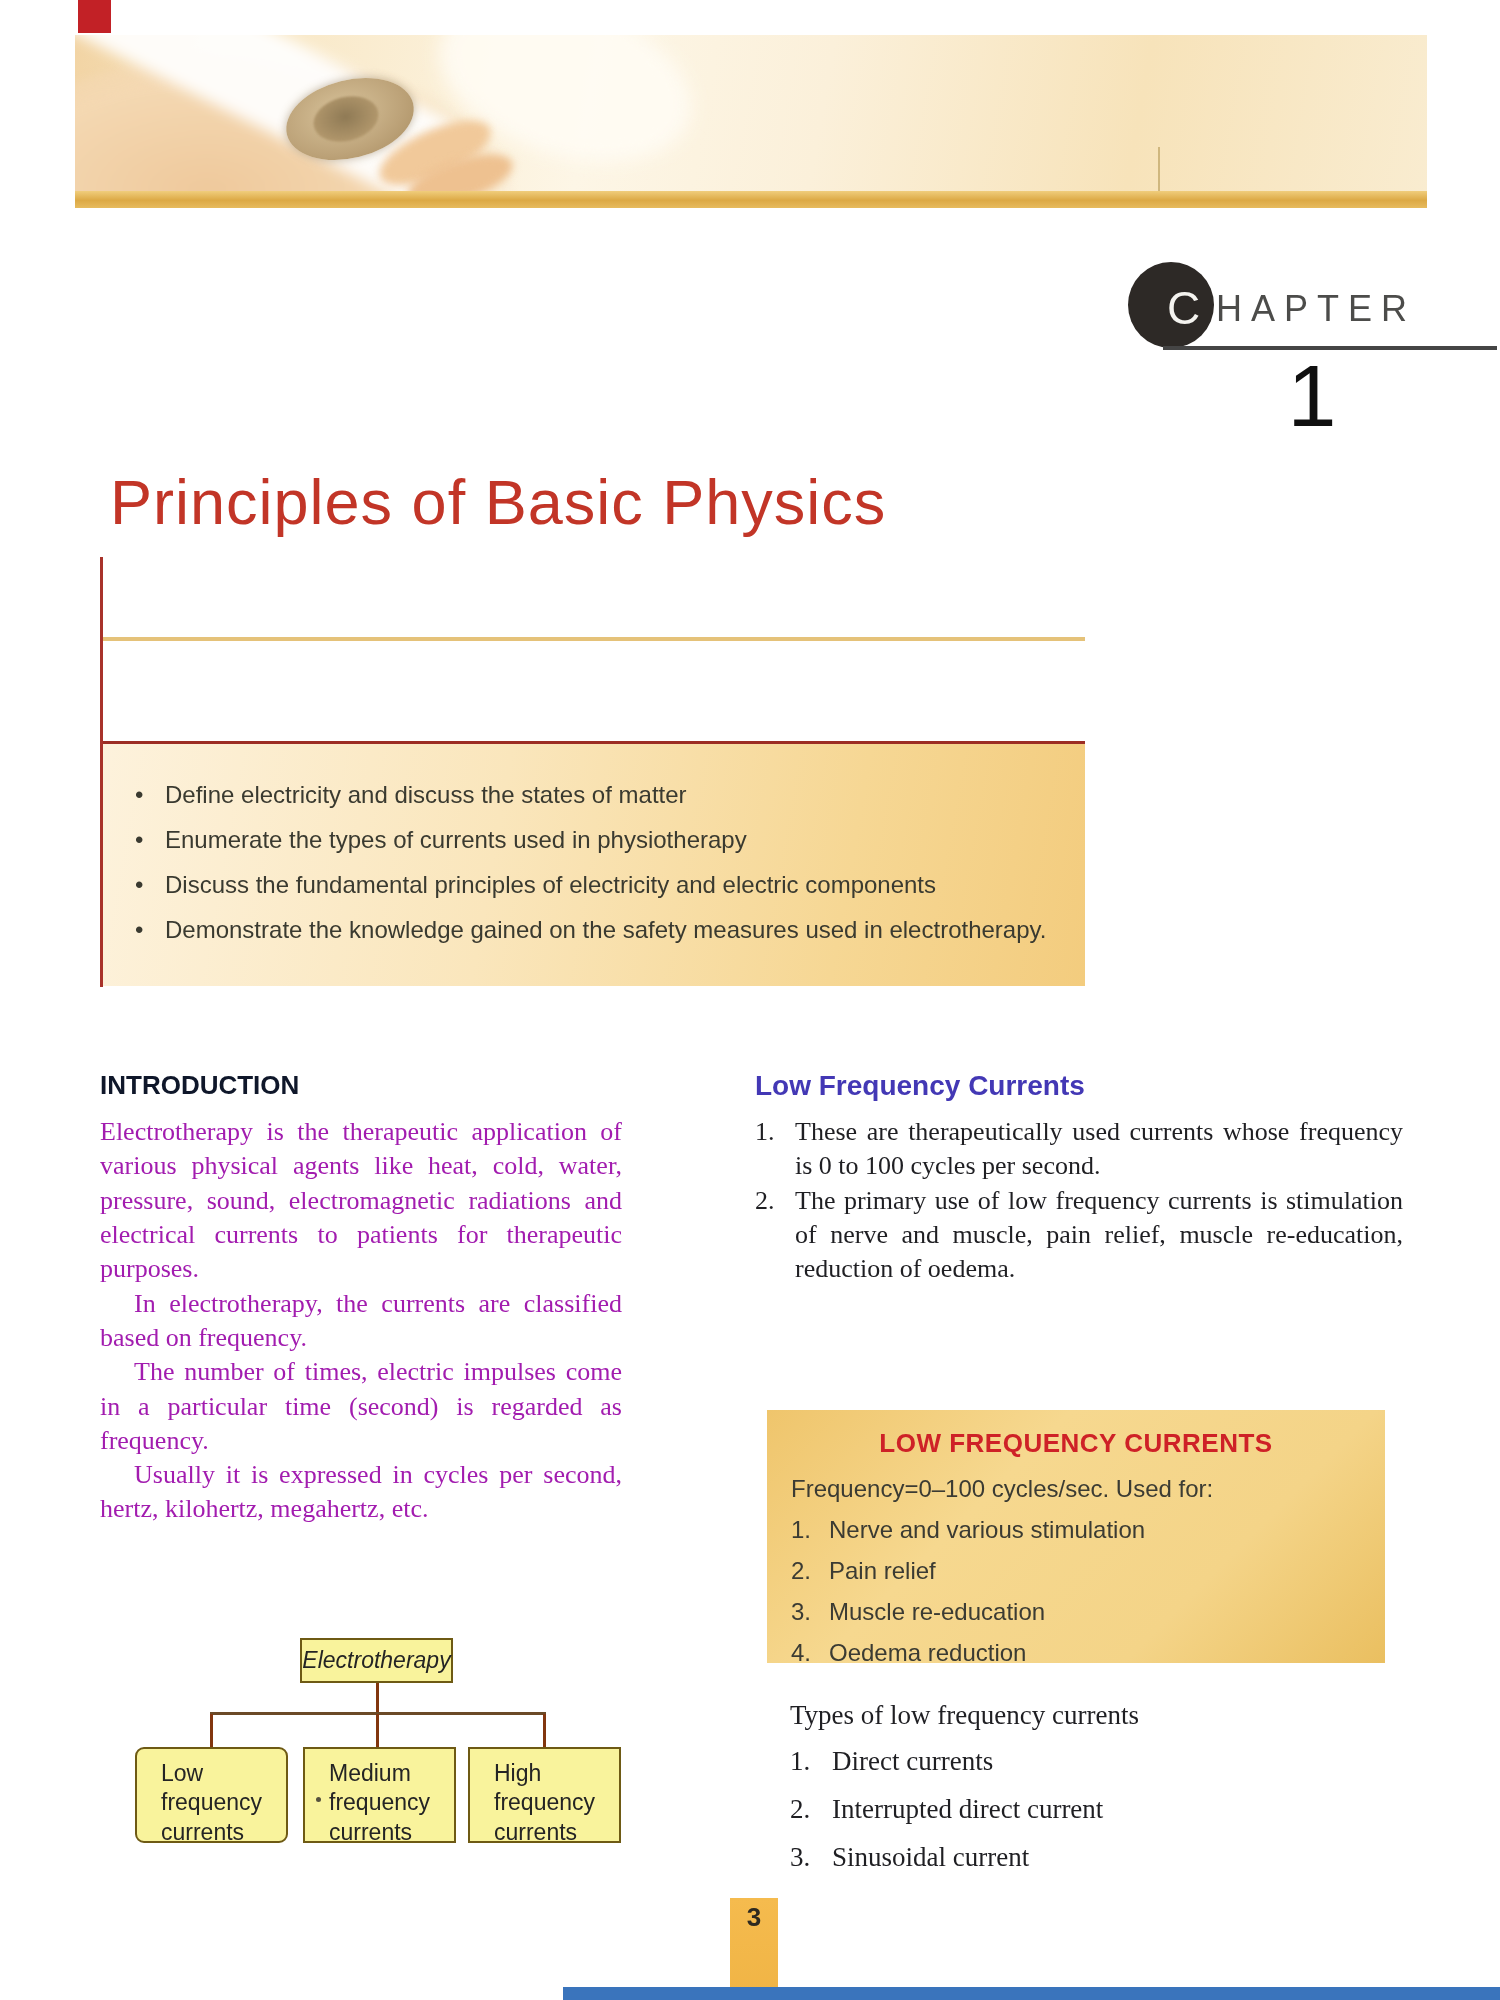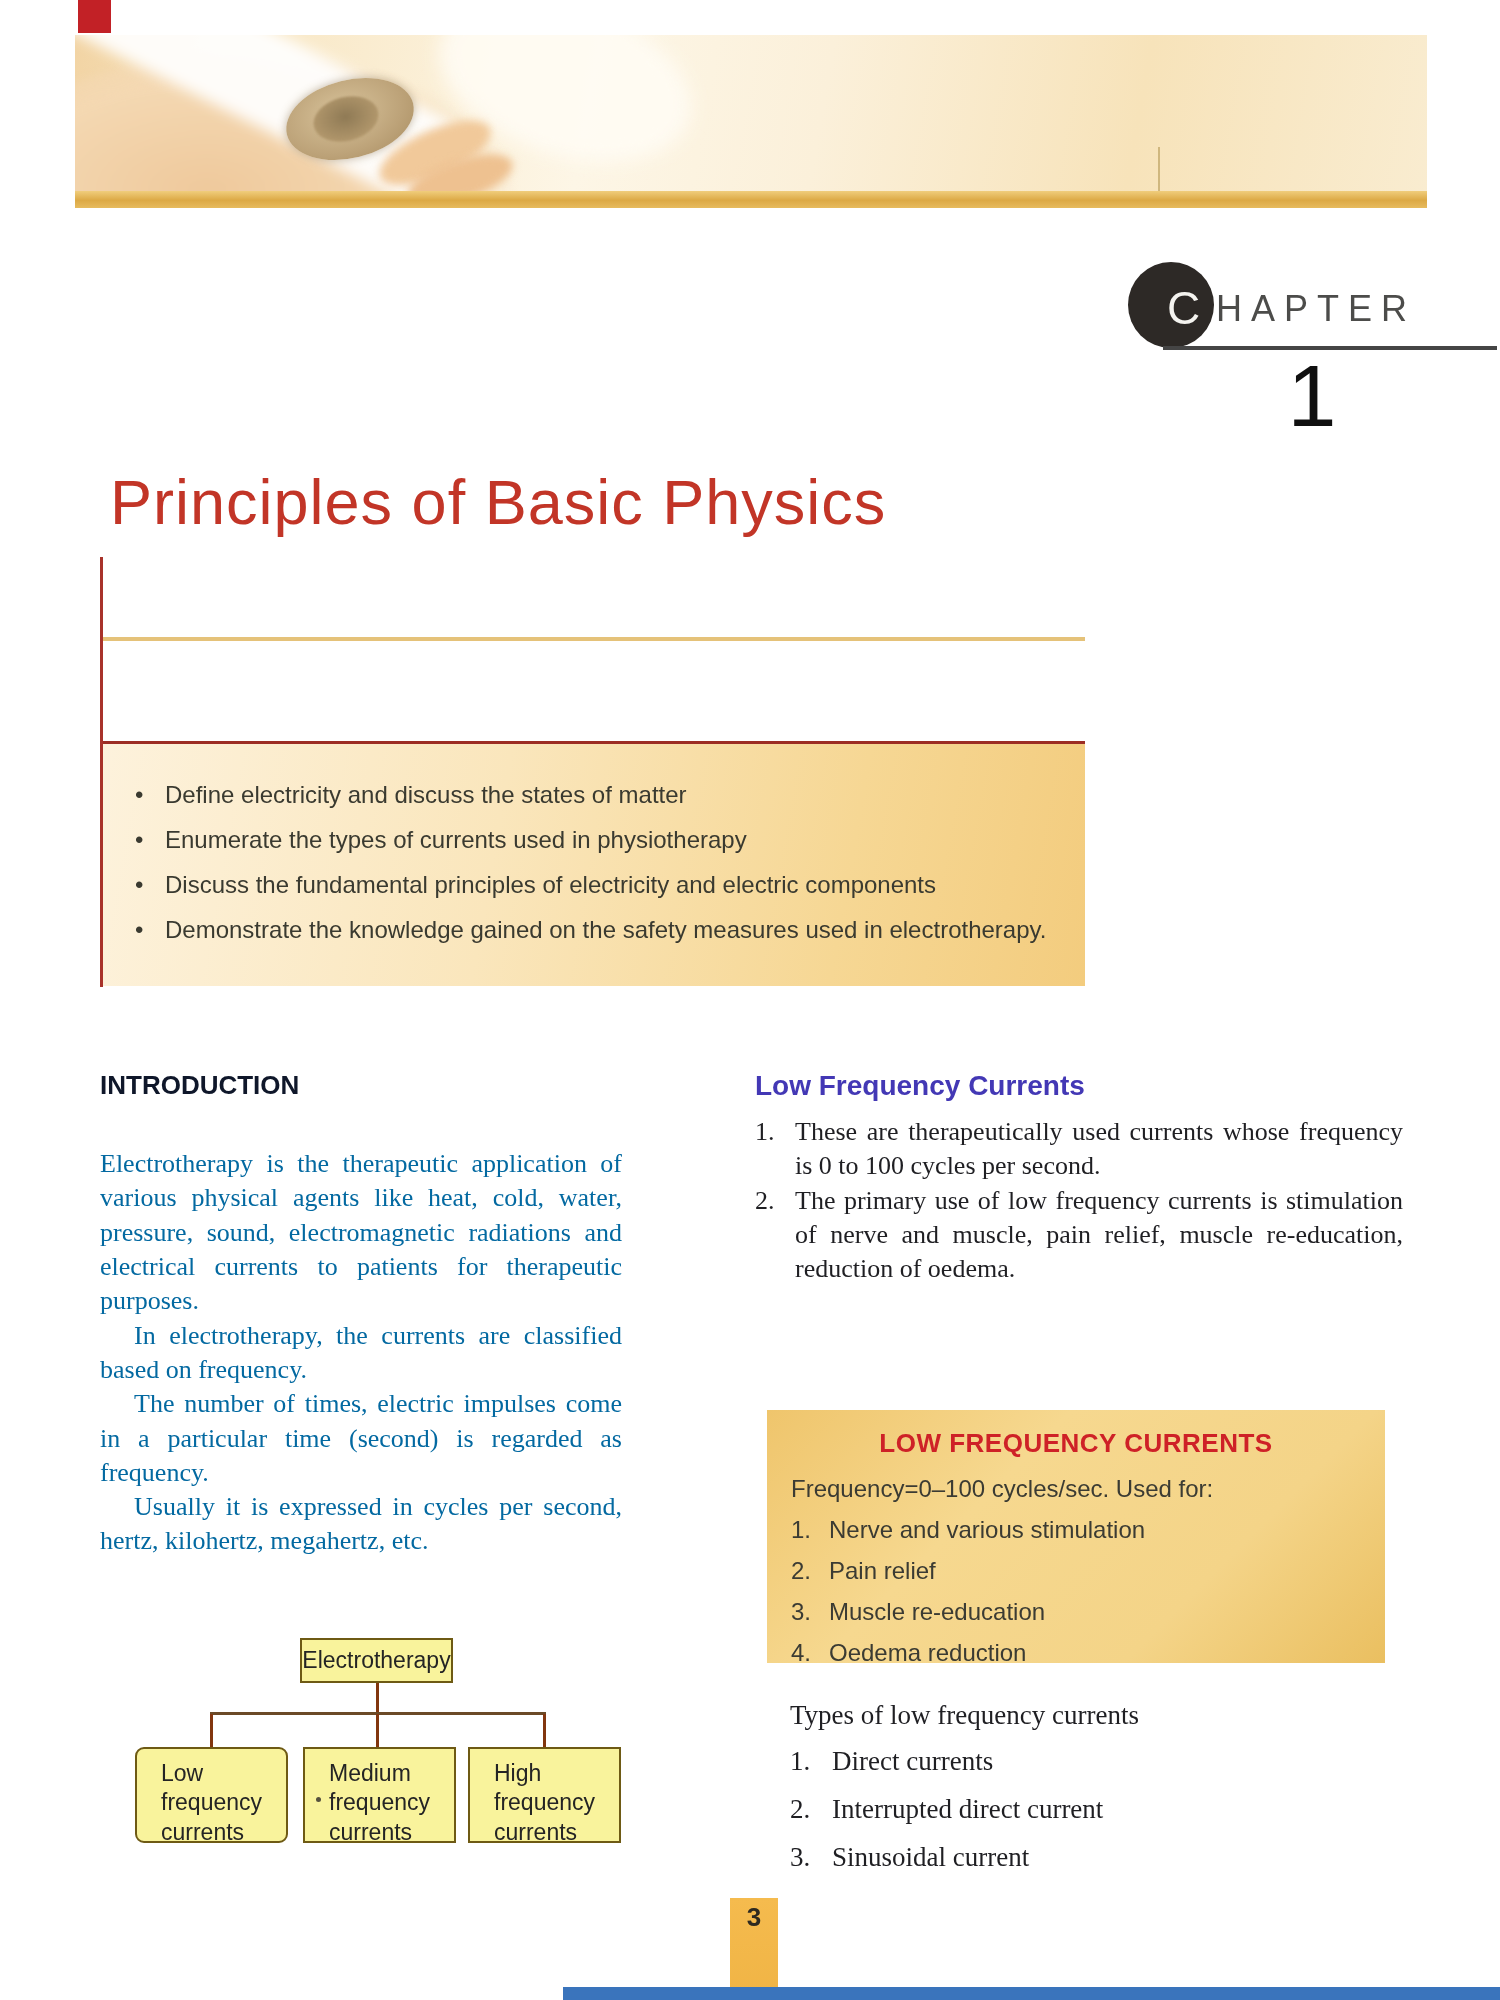--- a/index.html
+++ b/index.html
@@ -51,22 +51,22 @@
   .objectives-box{position:absolute;left:103px;top:744px;width:982px;height:242px;
           background:linear-gradient(100deg,#fdf2dc 0%,#fae6bc 40%,#f6d794 75%,#f3cc7e 100%);
           box-sizing:border-box;padding:20px 26px 0 32px;}
   .obj-heading-line{font-size:25px;color:#3c3c32;}
   .obj-heading-line .obj-heading{color:#d4541c;font-weight:bold;}
   .obj-item{display:flex;margin-top:17px;font-size:24px;color:#3a3a30;}
   .obj-item .bullet{width:30px;flex:none;}
 
   
   .intro-heading{position:absolute;left:100px;top:1070px;font-size:26px;font-weight:bold;color:#0f172a;}
-  .left-body{position:absolute;left:100px;top:1147px;width:522px;
-          font-family:"Liberation Serif",serif;font-size:26px;line-height:1.32;color:#0369a1;}
+  .left-body{position:absolute;left:100px;top:1115px;width:522px;
+          font-family:"Liberation Serif",serif;font-size:26px;line-height:1.32;color:#a21caf;}
   .left-body p{margin:0;text-align:justify;}
   .left-body p.indent{text-indent:34px;}
 
   .lfc-heading{position:absolute;left:755px;top:1070px;font-size:28px;font-weight:bold;color:#4338b5;}
   .right-list{position:absolute;left:755px;top:1115px;width:648px;
           font-family:"Liberation Serif",serif;font-size:26px;line-height:1.32;color:#1f1f23;}
   .num-item{display:flex;}
   .num-item .num{width:40px;flex:none;}
   .num-item .itext{flex:1;text-align:justify;}
 
@@ -83,21 +83,21 @@
   .types-heading{position:absolute;left:790px;top:1700px;font-family:"Liberation Serif",serif;
           font-size:27px;color:#1f1f23;}
   .types-list{position:absolute;left:790px;top:1746px;width:560px;
           font-family:"Liberation Serif",serif;font-size:27px;color:#1f1f23;}
   .types-list .num-item{margin-bottom:17px;}
   .types-list .num{width:42px;}
 
   
   .flow-box{position:absolute;box-sizing:border-box;background:#f9f39c;border:2px solid #6e5a14;color:#242424;}
   .flow-root{left:300px;top:1638px;width:153px;height:45px;font-size:23px;
-          display:flex;align-items:center;justify-content:center;}
+          display:flex;align-items:center;justify-content:center;font-style:italic;}
   .flow-child{width:153px;height:96px;top:1747px;font-size:23px;line-height:1.28;padding:10px 6px 0 24px;}
   .flow-c1{left:135px;border-radius:9px;} .flow-c2{left:303px;} .flow-c3{left:468px;}
   .flow-line{position:absolute;background:#82360f;}
   .fl-v-root{left:376px;top:1683px;width:3px;height:31px;}
   .fl-h{left:210px;top:1712px;width:336px;height:3px;background:#6b4a28;}
   .fl-v1{left:210px;top:1714px;width:3px;height:34px;}
   .fl-v2{left:376px;top:1714px;width:3px;height:34px;}
   .fl-v3{left:543px;top:1714px;width:3px;height:34px;}
   .stray-dot{position:absolute;left:316px;top:1797px;width:5px;height:5px;border-radius:50%;background:#55503e;}
 

